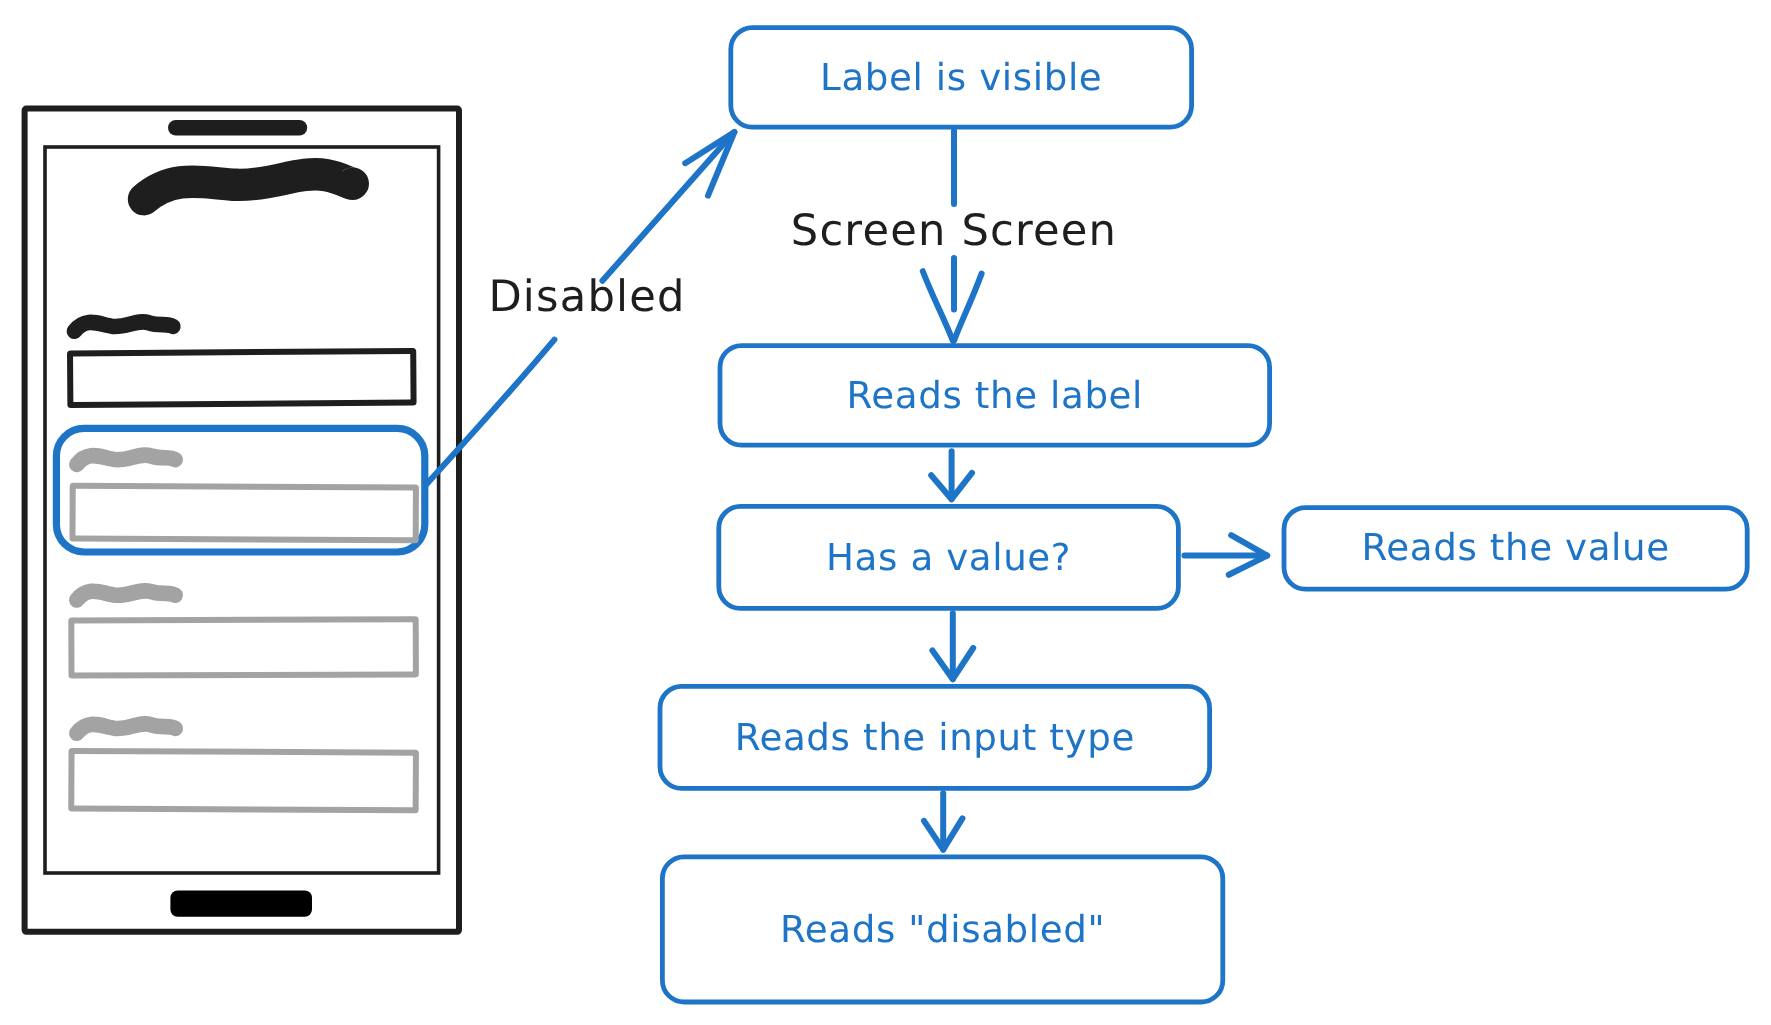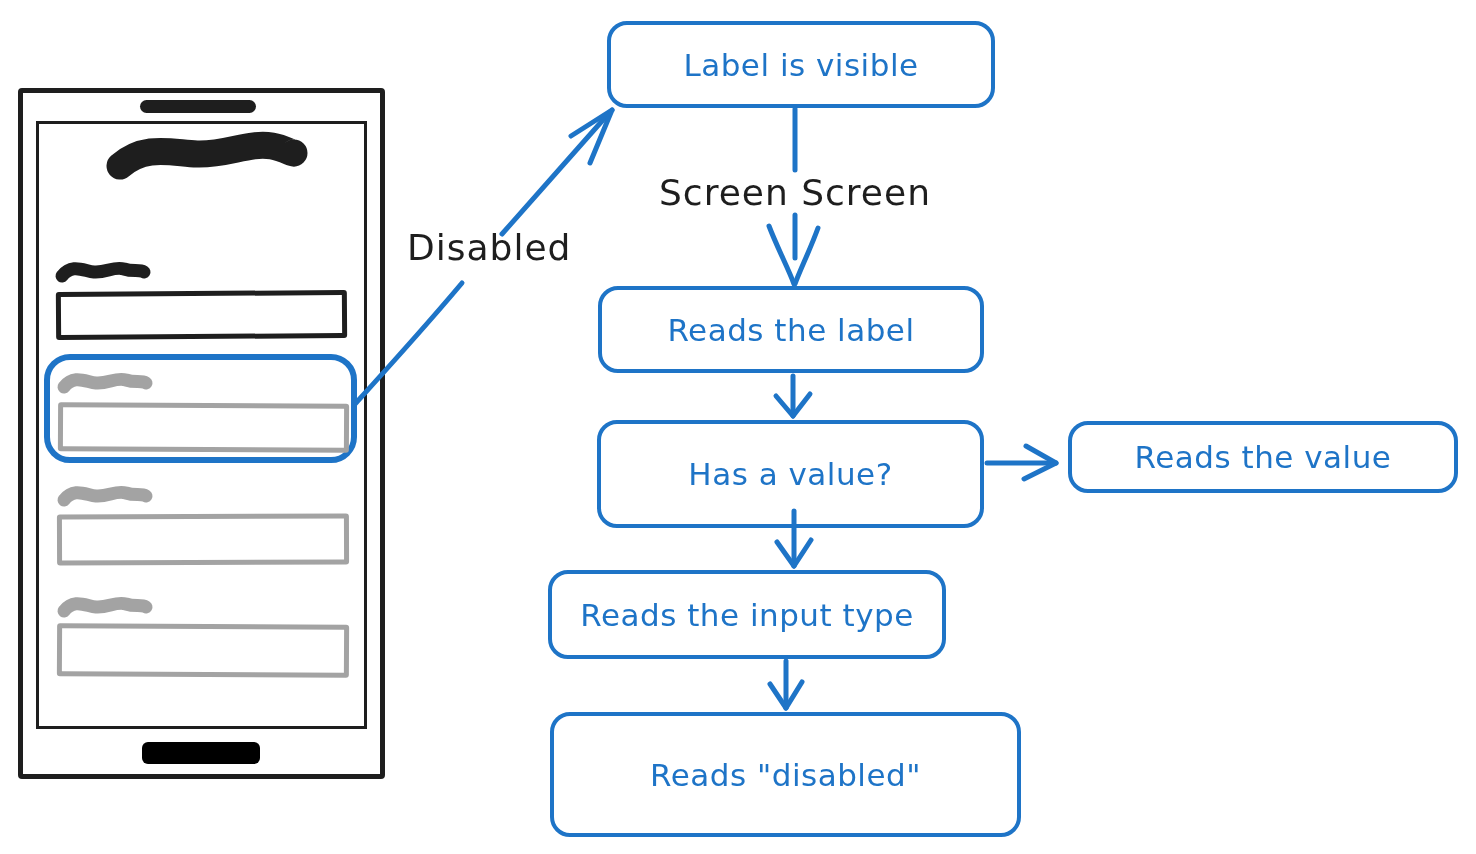--- a/index.html
+++ b/index.html
@@ -41,24 +41,24 @@
   }
 
   
   .node {
     position:absolute; background:#fff; border:4px solid var(--accent_blue);
     border-radius:20px; display:flex; align-items:center; justify-content:center;
     color:var(--accent_blue); font-size:31px; letter-spacing:0.5px; z-index:2;
     white-space:nowrap;
   }
   .n1 { left:607px; top:21px;  width:388px; height:87px;  }
-  .n2 { left:598px; top:286px; width:386px; height:87px;  }
-  .n3 { left:597px; top:420px; width:387px; height:108px;  }
+  .n2 { left:598px; top:286px; width:462px; height:87px;  }
+  .n3 { left:597px; top:420px; width:387px; height:89px;  }
   .n4 { left:1068px; top:421px; width:390px; height:72px; }
-  .n5 { left:548px; top:570px; width:398px; height:89px;  }
+  .n5 { left:548px; top:570px; width:462px; height:89px;  }
   .n6 { left:550px; top:712px; width:471px; height:125px; }
 
   .hand-label {
     position:absolute; color:var(--ink_black); font-size:36px; letter-spacing:1px;
     z-index:4; white-space:nowrap;
   }
   .screen-reader-label { left:610px; top:172px; width:370px; text-align:center; }
   .disabled-label { left:397px; top:227px;margin-left:10px; }
 
   

